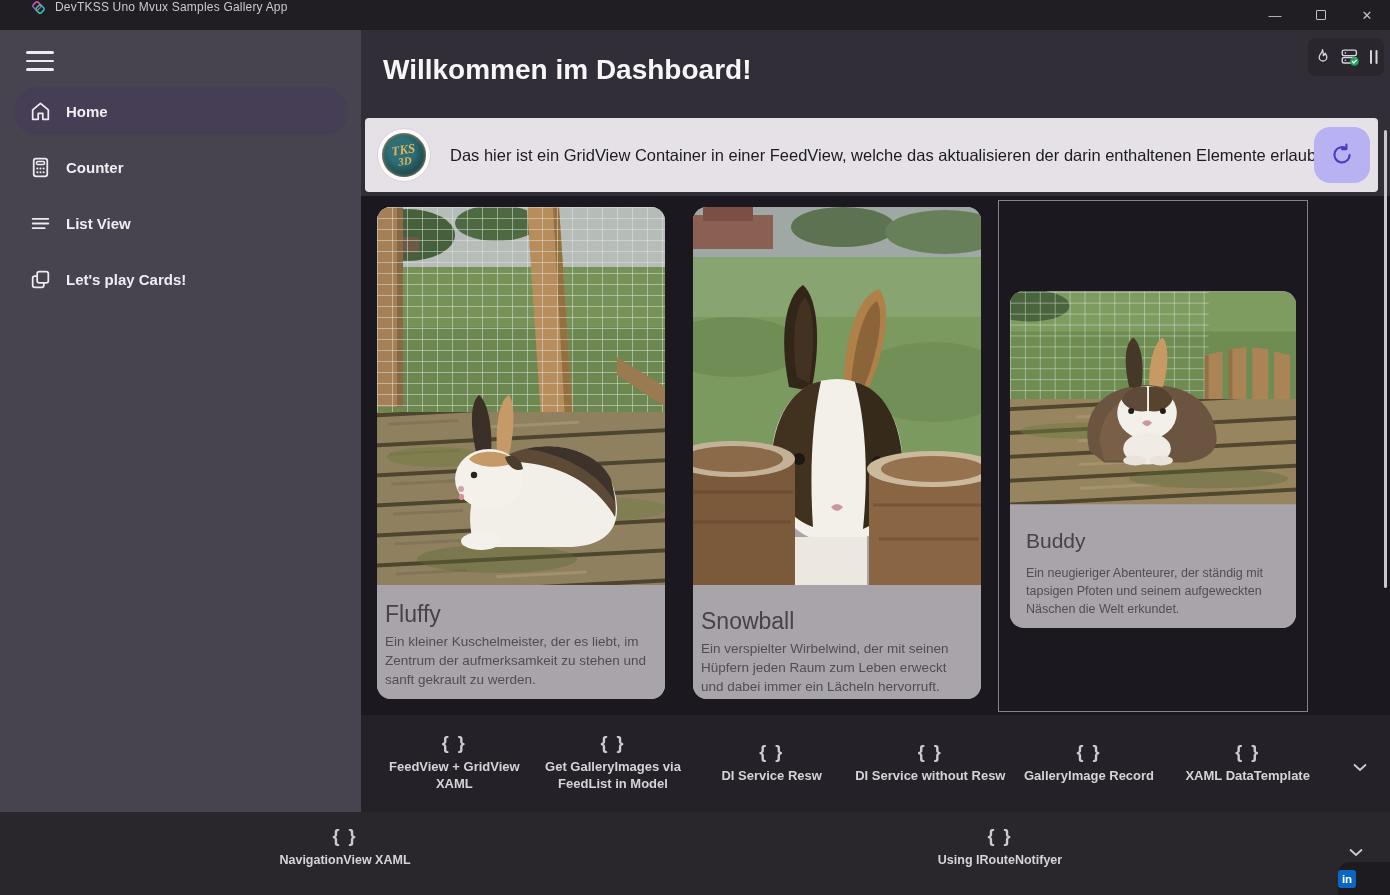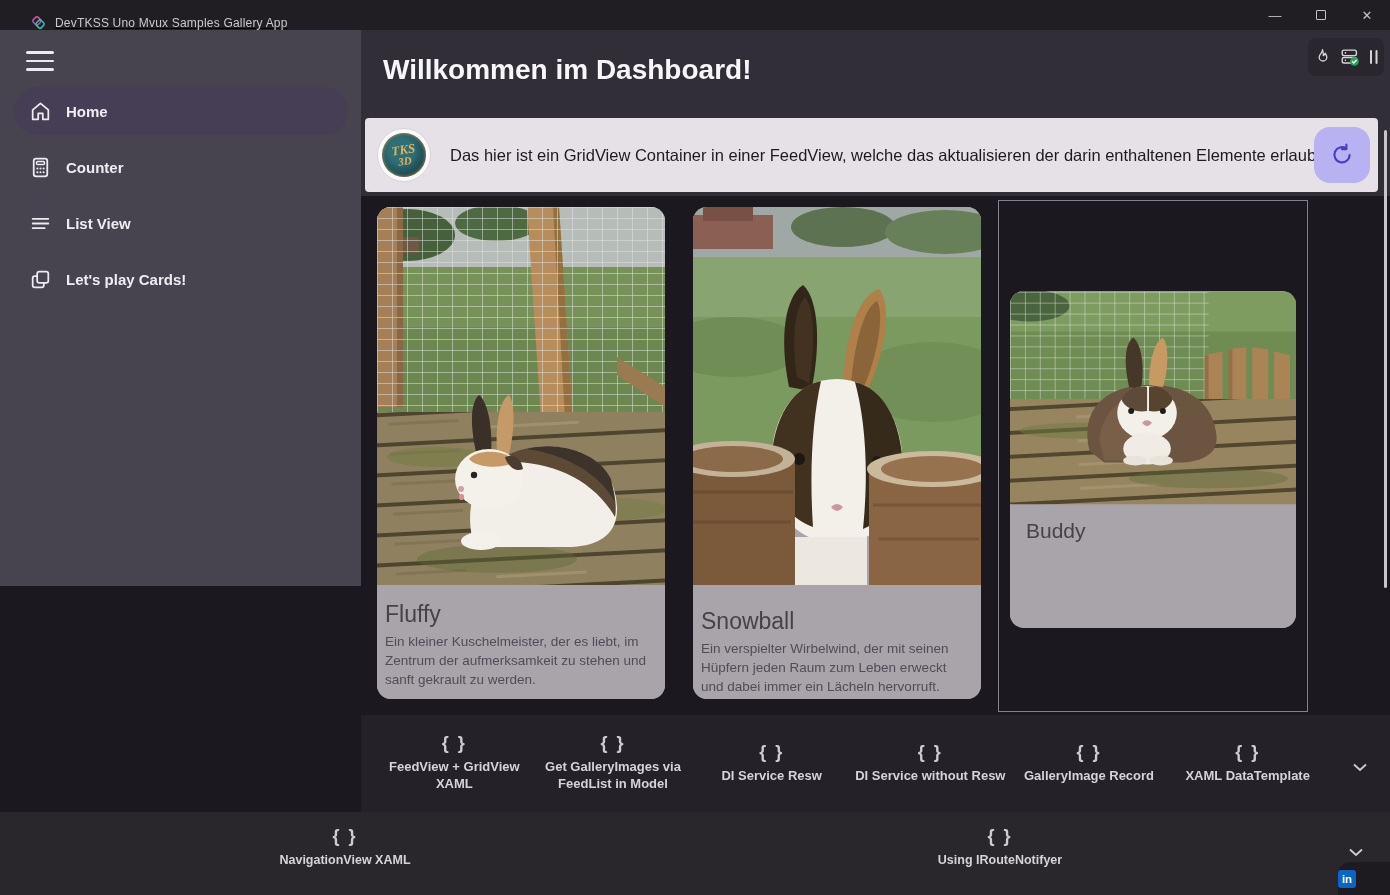--- a/index.html
+++ b/index.html
@@ -2,30 +2,30 @@
 <html><head>
 <meta charset="utf-8">
 <style>
   * { margin:0; padding:0; box-sizing:border-box; }
   html,body { width:1390px; height:895px; background:#111013; overflow:hidden;
               font-family:"Liberation Sans", sans-serif; }
   .app { position:relative; width:1390px; height:895px; background:#1b191f; overflow:hidden; }
 
   
   .titlebar { position:absolute; left:0; top:0; width:1390px; height:30px; background:#201e23;
-              display:flex; align-items:flex-end;text-decoration:underline; }
+              display:flex; align-items:flex-start; }
   .tb-logo { width:15px; height:15px; margin-left:31px; }
   .tb-title { margin-left:9px; font-size:12px; color:#cac8cd; letter-spacing:.2px; }
   .tb-controls { position:absolute; right:0; top:0; height:30px; display:flex; }
   .tb-btn { width:46px; height:30px; display:flex; align-items:center; justify-content:center;
             color:#c3c1c6; font-size:13px; cursor:default; }
   .tb-max-glyph { width:10px; height:10px; border:1.2px solid #c3c1c6; border-radius:1px; }
 
   
-  .sidebar { position:absolute; left:0; top:30px; width:361px; height:556px; background:#48444f; }
+  .sidebar { position:absolute; left:0; top:30px; width:361px; height:865px; background:#48444f; }
   .hamburger { position:absolute; left:26px; top:20px; width:28px; height:22px;
                display:flex; flex-direction:column; justify-content:space-between; padding:1px 0; }
   .hamburger div { height:2.6px; background:#edebf0; border-radius:2px; }
   .nav-item { position:absolute; left:14px; width:334px; height:48px; border-radius:24px;
               display:flex; align-items:center; }
   .nav-item.selected { background:#453e54; }
   .nav-icon { width:25px; height:25px; margin-left:14px; flex:none; }
   .nav-label { margin-left:13px; font-size:15px; font-weight:bold; color:#efedf1; }
 
   
@@ -56,21 +56,21 @@
   .card { position:absolute; width:288px; height:492px; border-radius:14px; overflow:hidden;
           display:flex; flex-direction:column; background:#a9a3aa; }
   .card-img { flex:none; overflow:hidden; }
   .card-img svg { display:block; }
   .card-info { flex:1; background:#a9a3aa; padding:16px 18px 0 8px; }
   .card-name { font-size:23px; color:#46424a; }
   .card-desc { margin-top:4px; font-size:13.5px; line-height:1.42; color:#514c56; }
   .card3-frame { position:absolute; left:637px; top:4px; width:310px; height:512px;
                  border:1px solid #85818c; }
   .card.small { left:11px; top:90px; width:286px; height:337px; position:absolute; }
-  .card.small .card-info { padding:14px 16px 0 16px; }
+  .card.small .card-info { padding:24px 16px 0 16px; }
   .card.small .card-name { font-size:21px; }
   .card.small .card-desc { margin-top:12px; font-size:12.5px; }
 
   
   .samples-row { position:absolute; left:361px; top:715px; width:1029px; height:97px; background:#242128; }
   .samples-grid { position:absolute; left:14px; top:0; width:952px; height:97px; display:flex; }
   .sample-item { flex:1; display:flex; flex-direction:column; align-items:center; justify-content:center;
                  gap:7px; }
   .code-icon { font-size:18px; font-weight:bold; color:#cdcad0; letter-spacing:2px; line-height:1; }
   .sample-label { font-size:13px; font-weight:bold; color:#d6d3d8; text-align:center; line-height:1.3;
@@ -347,20 +347,21 @@
             <circle cx="122" cy="120" r="3" fill="#221c17"></circle>
             <circle cx="154" cy="120" r="3" fill="#221c17"></circle>
             <path d="M133 132 q5 -5 10 0 q-5 7 -10 0" fill="#c9989c"></path>
             <ellipse cx="138" cy="158" rx="24" ry="16" fill="#f0ece5"></ellipse>
             <ellipse cx="126" cy="170" rx="12" ry="5" fill="#e8e4dc"></ellipse>
             <ellipse cx="152" cy="170" rx="12" ry="5" fill="#e8e4dc"></ellipse>
           </svg>
         </div>
         <div class="card-info">
           <div class="card-name">Buddy</div>
+          <div class="card-desc">Ein neugieriger Abenteurer, der ständig mit tapsigen Pfoten und seinem aufgeweckten Näschen die Welt erkundet.</div>
         </div>
       </div>
     </div>
   </section>
 
   <section class="samples-row">
     <div class="samples-grid">
       <div class="sample-item">
         <span class="code-icon">{ }</span>
         <span class="sample-label">FeedView + GridView XAML</span>

